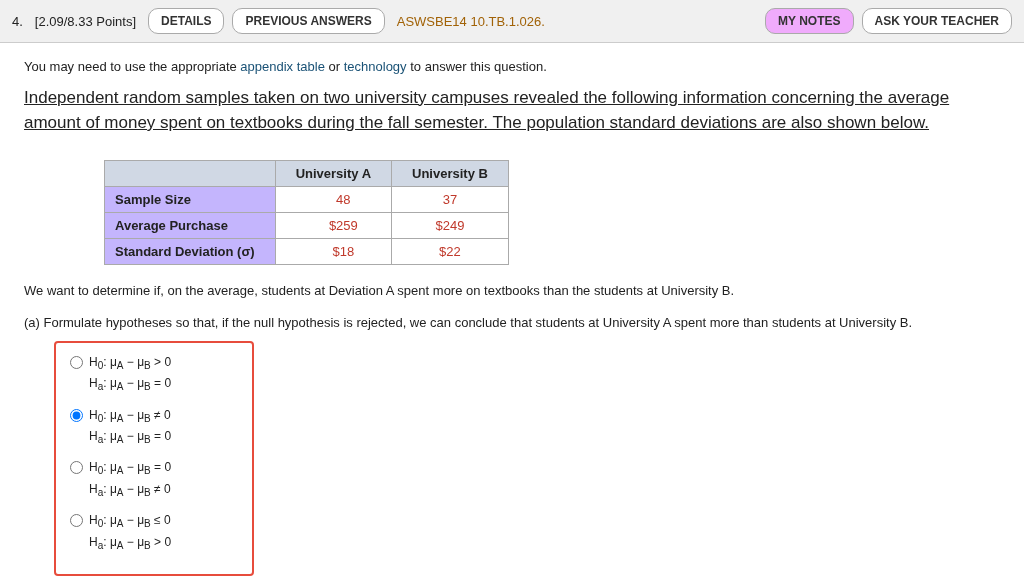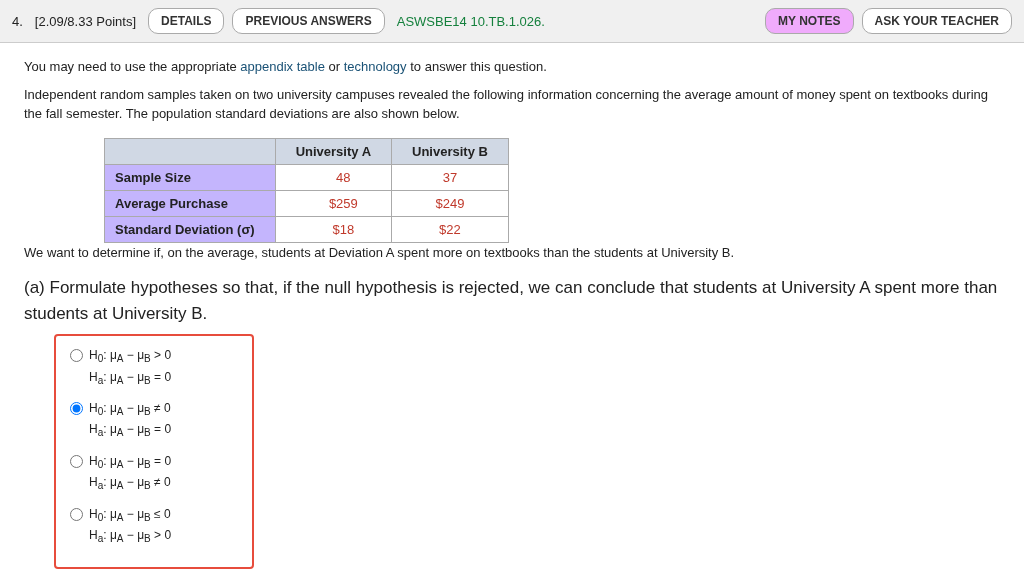--- a/index.html
+++ b/index.html
@@ -36,21 +36,21 @@
       font-size: 12px;
       border: 1px solid #aaa;
       background: #fff;
       cursor: pointer;
       border-radius: 10px;
       font-weight: bold;
       color: #333;
     }
     .question-id {
       font-size: 13px;
-      color: #15803d;
+      color: #a16207;
       margin-left: 4px;
     }
     .spacer { flex: 1; }
     .btn-mynotes {
       background: #f0abfc;
     }
     .btn-ask {
       background: #fff;
       text-align: right;
     }
@@ -62,29 +62,31 @@
     .intro-text {
       font-size: 13px;
       margin-bottom: 8px;
       line-height: 1.5;
     }
     .intro-text a {
       color: #1a5276;
       text-decoration: none;
     }
     .description-text {
-      font-size: 13px;
-      margin-bottom: 14px;
+      font-size: 17px;
+      margin-bottom: 24px;
       line-height: 1.5;
+      text-decoration: underline;
     }
 
     
     .data-table {
       border-collapse: collapse;
       margin-left: 80px;
+      margin-bottom: 16px;
       font-size: 13px;
     }
     .data-table th, .data-table td {
       border: 1px solid #aaa;
       padding: 5px 20px;
       text-align: center;
     }
     .data-table th {
       background: #d0d8e4;
       font-weight: bold;
@@ -106,21 +108,21 @@
     
     .question-text {
       font-size: 13px;
       margin-bottom: 12px;
       line-height: 1.6;
     }
     .question-text strong { font-weight: normal; }
 
     
     .part-label {
-      font-size: 17px;
+      font-size: 13px;
       margin-bottom: 8px;
       line-height: 1.5;
     }
 
     
     .hypothesis-box {
       border: 2px solid #e74c3c;
       border-radius: 4px;
       padding: 10px 14px;
       margin-left: 30px;

